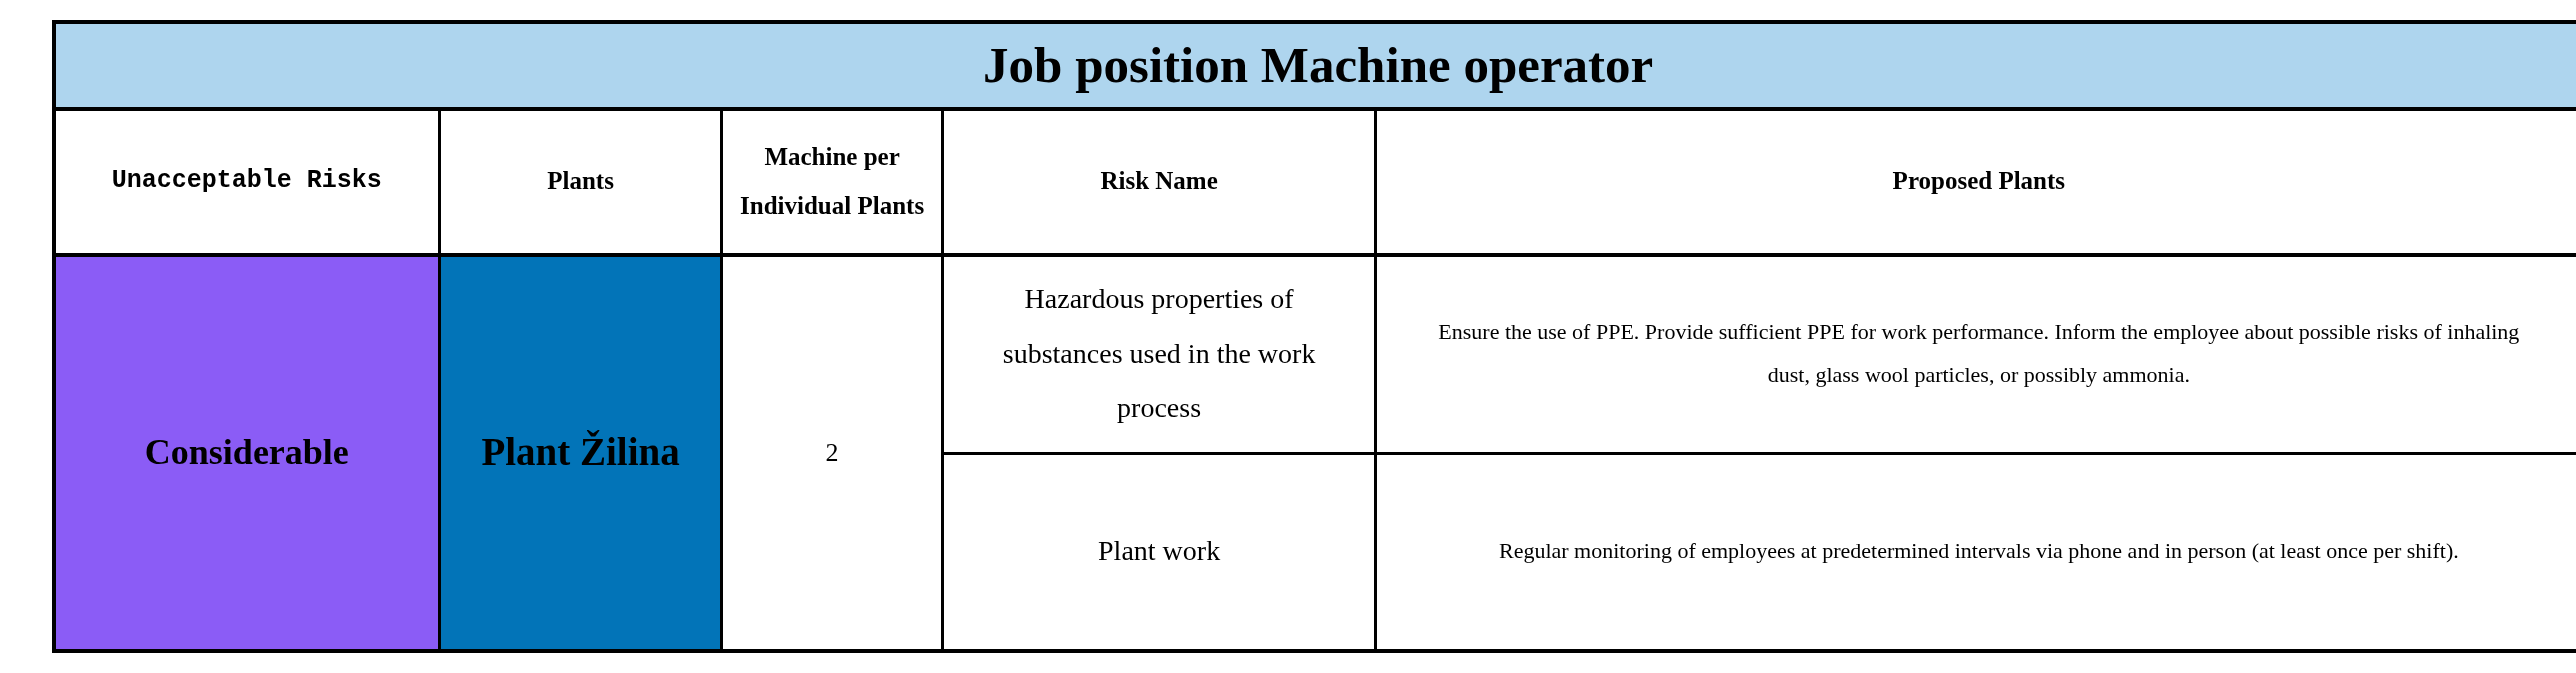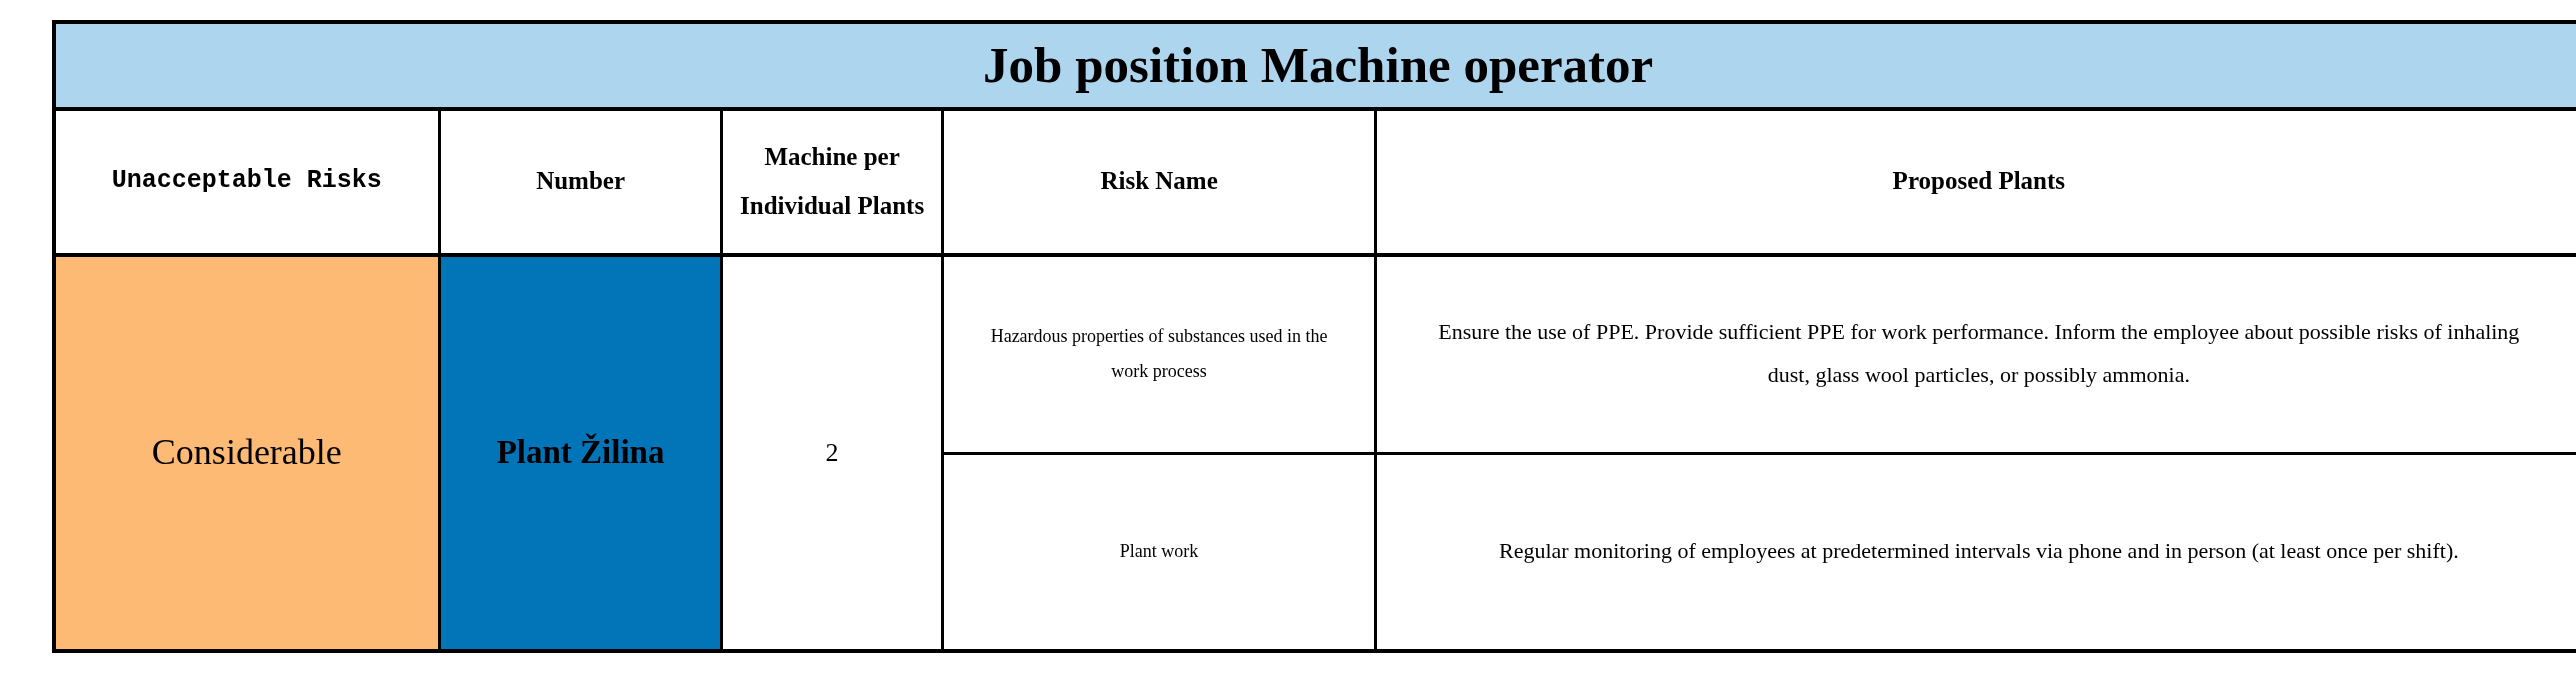--- a/index.html
+++ b/index.html
@@ -50,34 +50,34 @@
     background: #fdc9ad;
     font-size: 36px;
     line-height: 1.4;
     font-family: Liberation Mono, monospace;
   }
   td.header-number { padding: 0 8.2px; }
   
   tr.body-row-1 td { height: 196px; }
   tr.body-row-2 td { height: 195px; }
   td.cell-risk-level {
-    background: #fdba74;
+    background: #8b5cf6;
     font-size: 36px;
-    font-weight: normal;
+    font-weight: bold;
     line-height: 1.4;
   }
   td.cell-plant {
     background: #0274b8;
-    font-size: 33px;
+    font-size: 39px;
     font-weight: bold;
     line-height: 1.4;
   }
   td.cell-count { font-size: 26px; }
   td.cell-risk-name {
-    font-size: 18px;
+    font-size: 28px;
     line-height: 1.95;
     padding: 0 37px;
     background: #ffffff;
   }
   td.cell-measure {
     font-size: 22px;
     line-height: 1.95;
     padding: 0 61px;
     background: #ffffff;
   }
@@ -93,21 +93,21 @@
       <col style="width:221px">
       <col style="width:433px">
       <col style="width:1207px">
     </colgroup>
     <tbody>
       <tr class="title-row">
         <td class="title-cell" colspan="5">Job position Machine operator</td>
       </tr>
       <tr class="header-row">
         <td class="header-risk-level">Unacceptable Risks</td>
-        <td>Number</td>
+        <td>Plants</td>
         <td class="header-number">Machine per Individual Plants</td>
         <td>Risk Name</td>
         <td>Proposed Plants</td>
       </tr>
       <tr class="body-row-1">
         <td class="cell-risk-level" rowspan="2">Considerable</td>
         <td class="cell-plant" rowspan="2">Plant Žilina</td>
         <td class="cell-count" rowspan="2">2</td>
         <td class="cell-risk-name">Hazardous properties of substances used in the work process</td>
         <td class="cell-measure">Ensure the use of PPE. Provide sufficient PPE for work performance. Inform the employee about possible risks of inhaling dust, glass wool particles, or possibly ammonia.</td>

